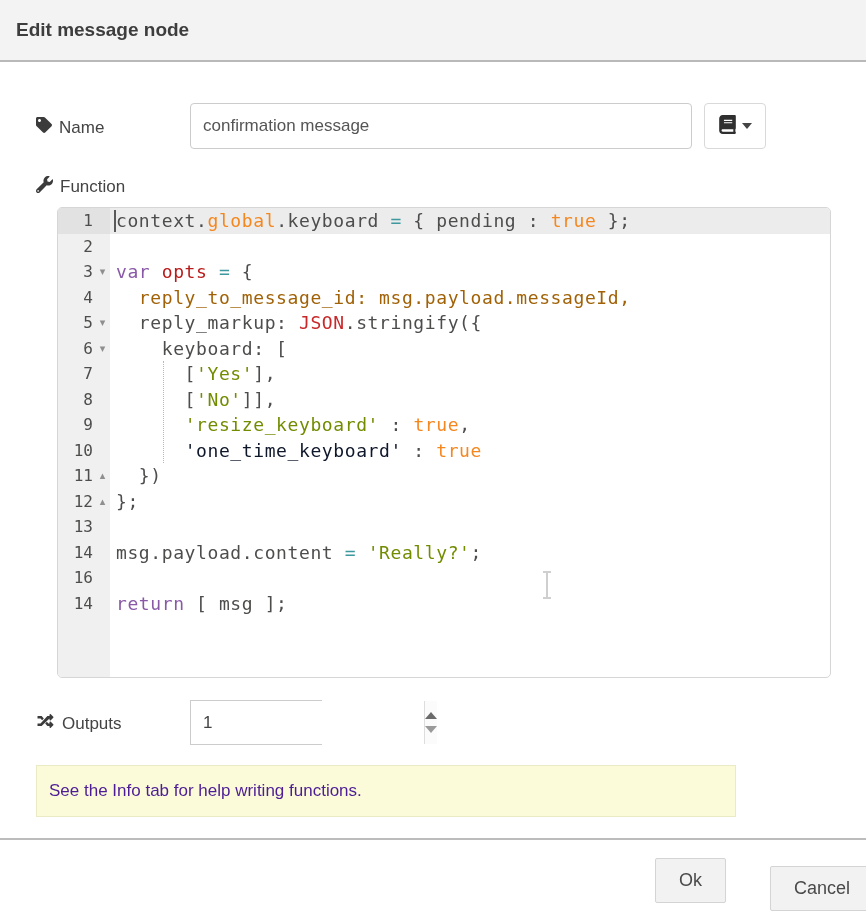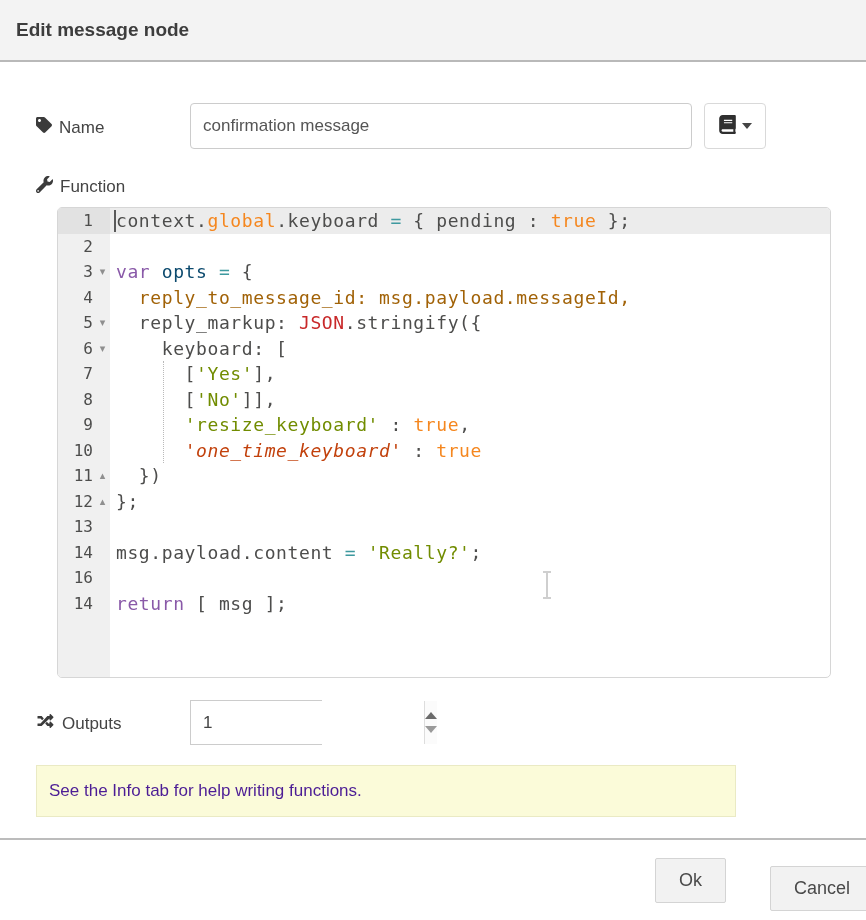--- a/index.html
+++ b/index.html
@@ -126,21 +126,21 @@
             <span class="line-num">2</span>
             <span class="fold-widget"></span>
           </div>
           <div class="code-content"></div>
         </div>
         <div class="code-line">
           <div class="gutter-cell">
             <span class="line-num">3</span>
             <span class="fold-widget">▾</span>
           </div>
-          <div class="code-content"><span style="color: rgb(137, 89, 168);">var</span><span style="color: #0c4a6e;"> opts </span><span style="color: rgb(62, 153, 159);">=</span><span style="color: rgb(77, 77, 76);"> {</span></div>
+          <div class="code-content"><span style="color: rgb(137, 89, 168);">var</span><span style="color: #b91c1c;"> opts </span><span style="color: rgb(62, 153, 159);">=</span><span style="color: rgb(77, 77, 76);"> {</span></div>
         </div>
         <div class="code-line">
           <div class="gutter-cell">
             <span class="line-num">4</span>
             <span class="fold-widget"></span>
           </div>
           <div class="code-content"><span style="color: #a16207;">  reply_to_message_id: msg.payload.messageId,</span></div>
         </div>
         <div class="code-line">
           <div class="gutter-cell">
@@ -175,21 +175,21 @@
             <span class="line-num">9</span>
             <span class="fold-widget"></span>
           </div>
           <div class="code-content"><span style="color: rgb(77, 77, 76);">      </span><span style="color: rgb(113, 140, 0);">'resize_keyboard'</span><span style="color: rgb(77, 77, 76);"> : </span><span style="color: rgb(245, 135, 31);">true</span><span style="color: rgb(77, 77, 76);">,</span></div>
         </div>
         <div class="code-line">
           <div class="gutter-cell">
             <span class="line-num">10</span>
             <span class="fold-widget"></span>
           </div>
-          <div class="code-content"><span style="color: rgb(77, 77, 76);">      </span><span style="color: #c2410c; font-style: italic;">'one_time_keyboard'</span><span style="color: rgb(77, 77, 76);"> : </span><span style="color: rgb(245, 135, 31);">true</span></div>
+          <div class="code-content"><span style="color: rgb(77, 77, 76);">      </span><span style="color: #0f172a;">'one_time_keyboard'</span><span style="color: rgb(77, 77, 76);"> : </span><span style="color: rgb(245, 135, 31);">true</span></div>
         </div>
         <div class="code-line">
           <div class="gutter-cell">
             <span class="line-num">11</span>
             <span class="fold-widget">▴</span>
           </div>
           <div class="code-content"><span style="color: rgb(77, 77, 76);">  })</span></div>
         </div>
         <div class="code-line">
           <div class="gutter-cell">

